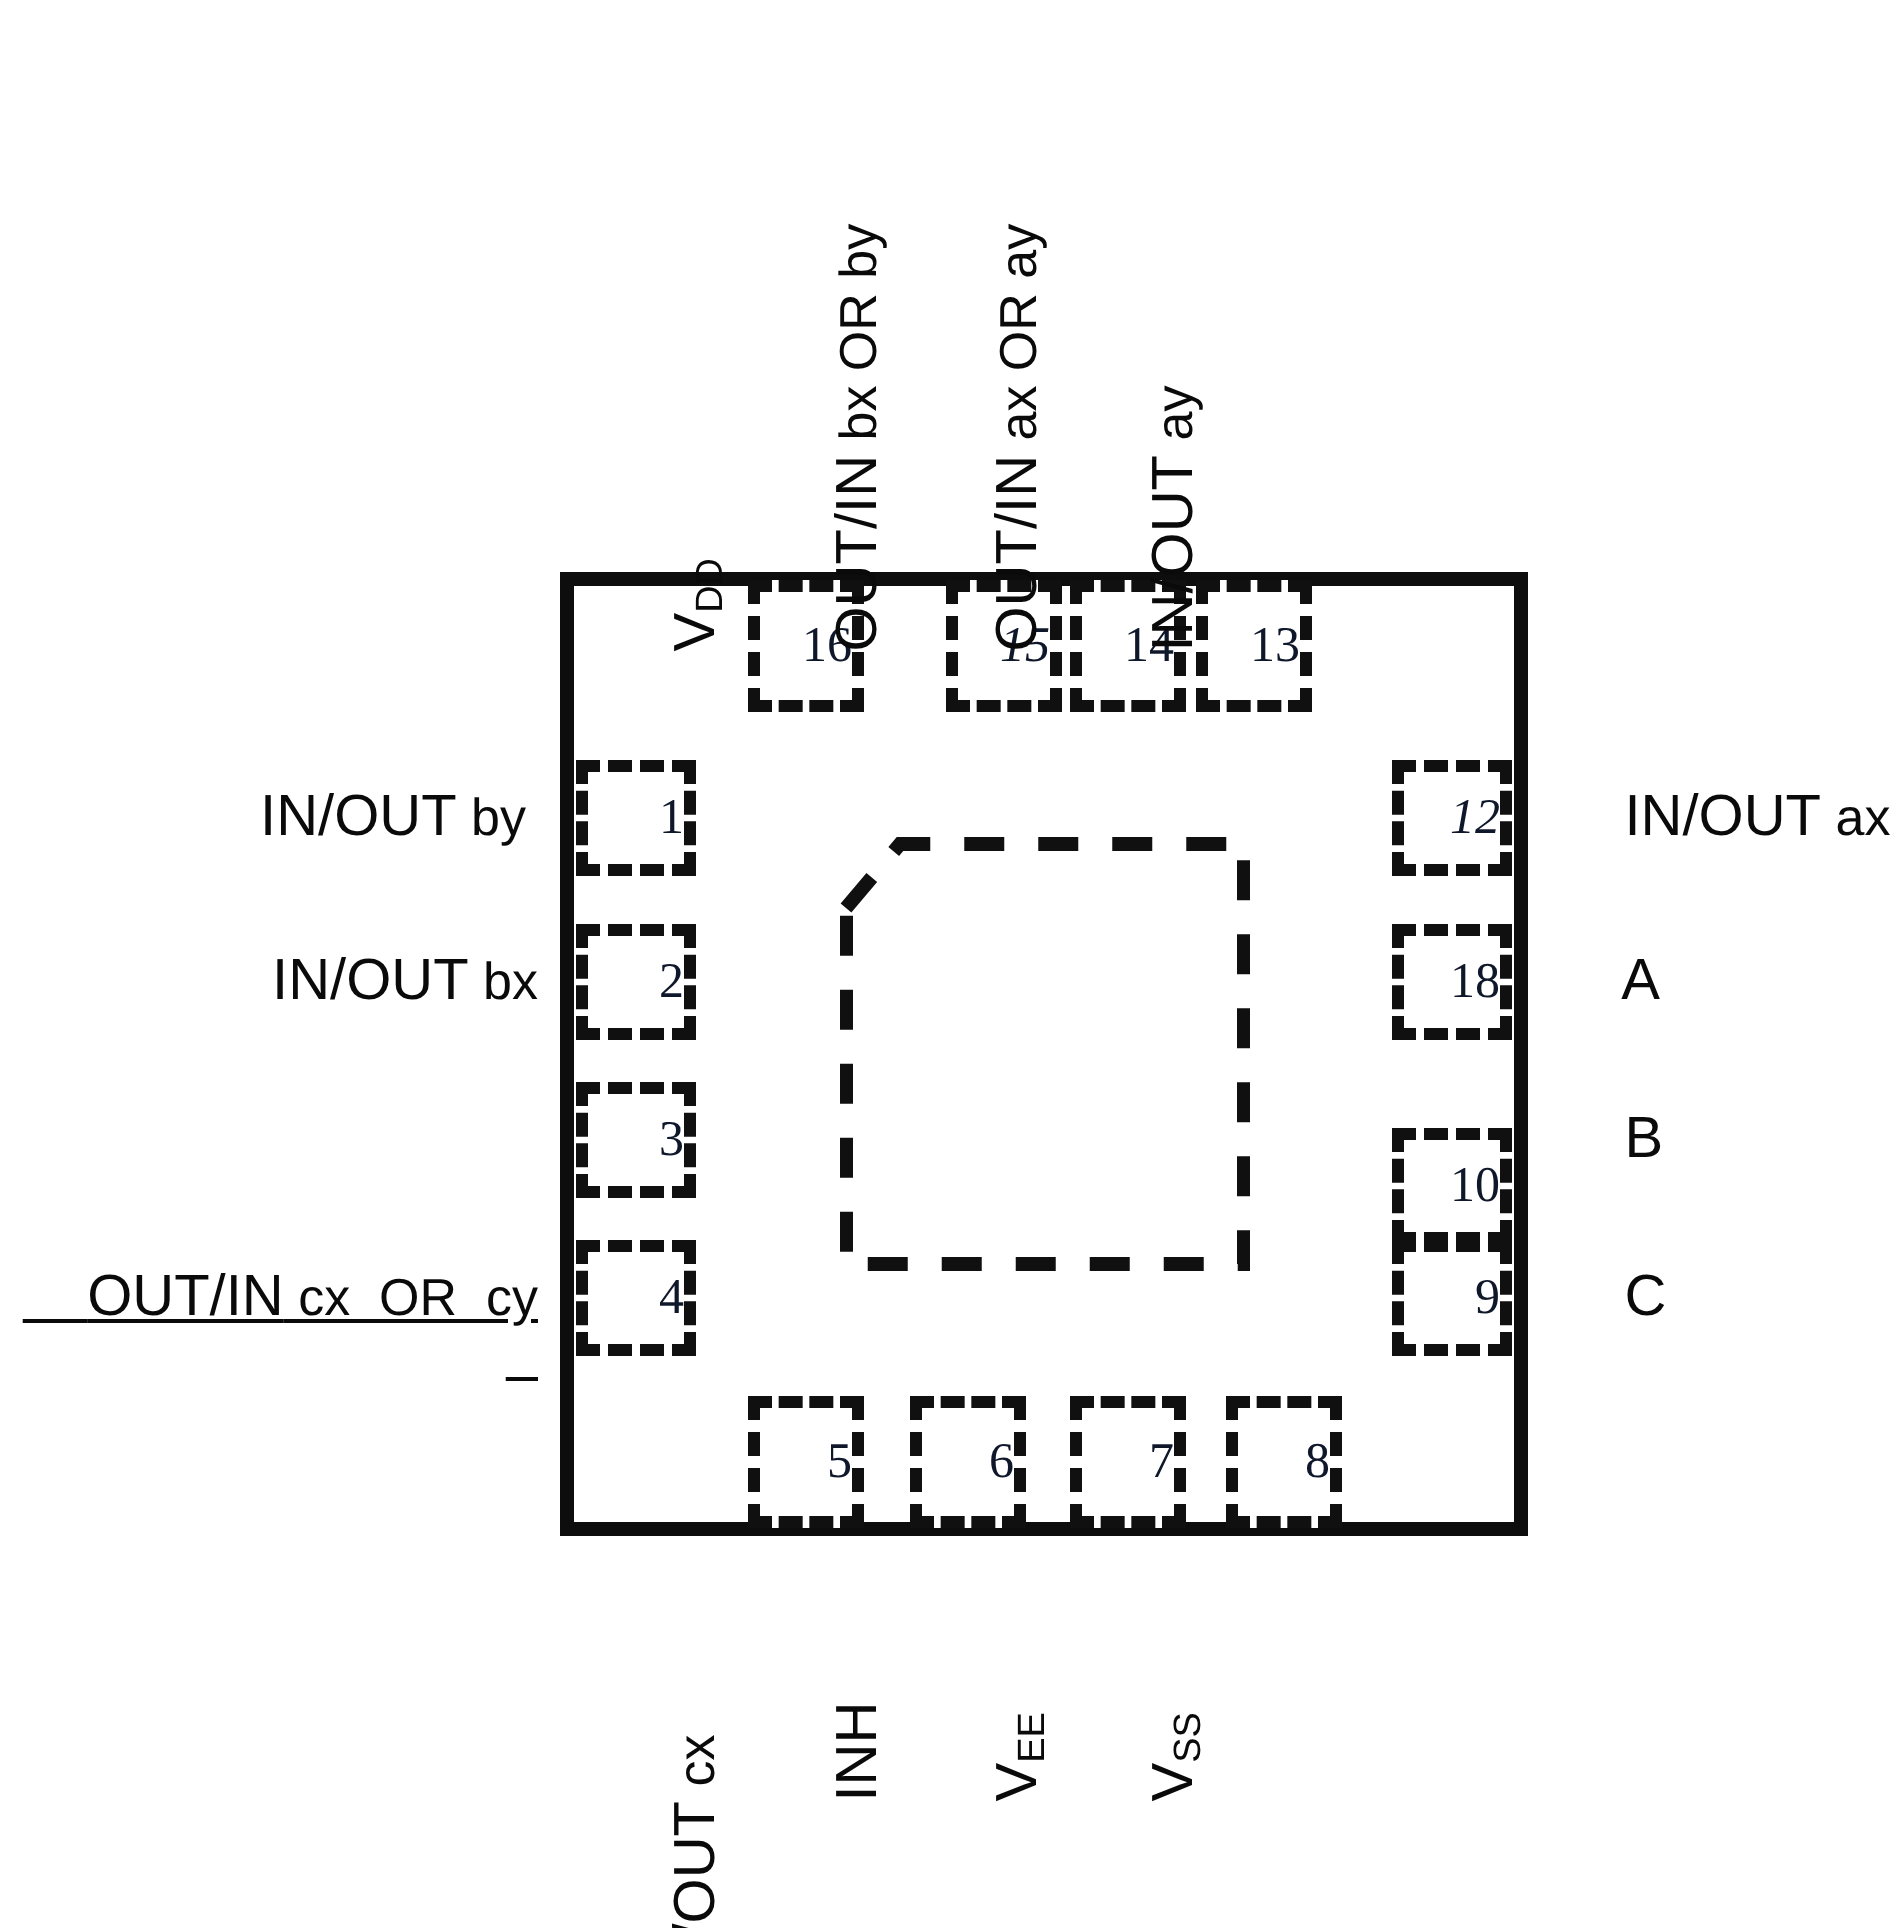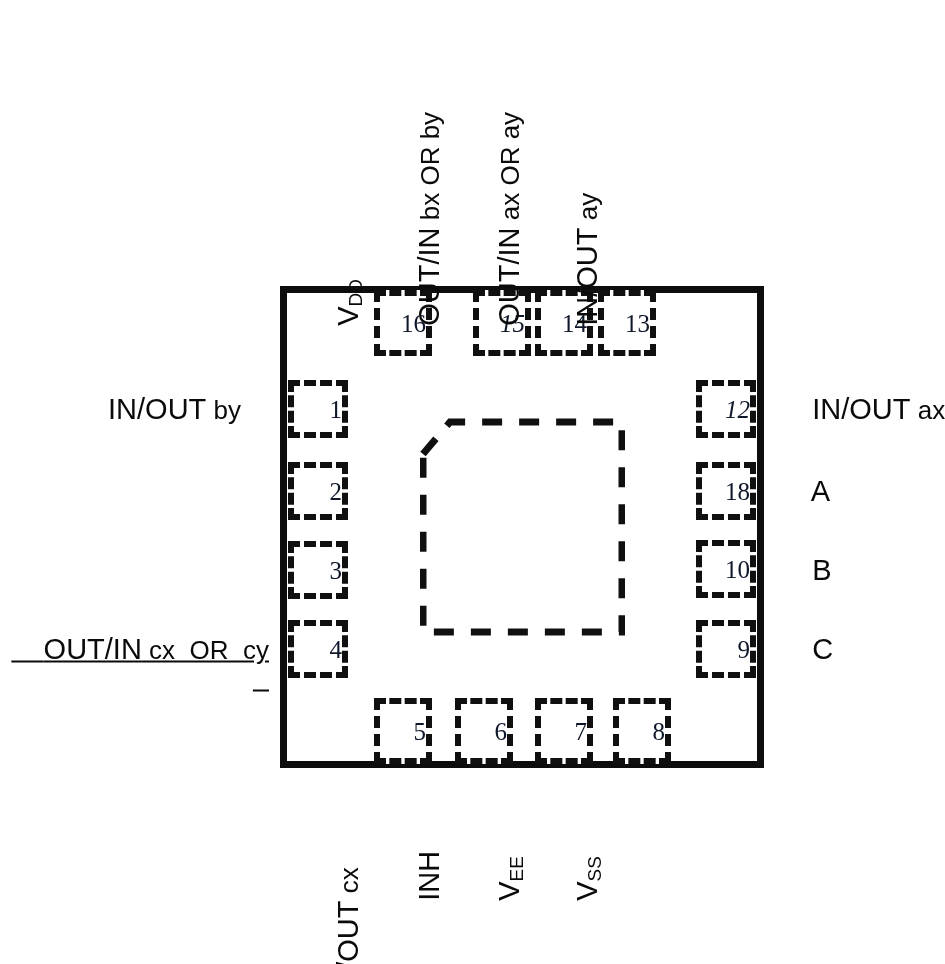--- a/index.html
+++ b/index.html
@@ -119,21 +119,21 @@
   <div class="pin side" style="left:288px; top:620px;">
     <span class="pin-num">4</span>
   </div>
 
   <div class="pin side" style="left:696px; top:380px;font-style:italic;">
     <span class="pin-num">12</span>
   </div>
   <div class="pin side" style="left:696px; top:462px;">
     <span class="pin-num">18</span>
   </div>
-  <div class="pin side" style="left:696px; top:540px;">
+  <div class="pin side" style="left:696px; top:564px;">
     <span class="pin-num">10</span>
   </div>
   <div class="pin side" style="left:696px; top:620px;">
     <span class="pin-num">9</span>
   </div>
 
   <div class="pin topbot" style="left:374px; top:290px;">
     <span class="pin-num">16</span>
   </div>
   <div class="pin topbot" style="left:473px; top:290px;font-style:italic;">
@@ -152,22 +152,25 @@
   <div class="pin topbot" style="left:455px; top:698px;">
     <span class="pin-num">6</span>
   </div>
   <div class="pin topbot" style="left:535px; top:698px;">
     <span class="pin-num">7</span>
   </div>
   <div class="pin topbot" style="left:613px; top:698px;">
     <span class="pin-num">8</span>
   </div>
 
-  <div class="label left" style="right:704px; top:409px;">
+  <div class="label left" style="right:682px; top:409px;">
     <span>IN/OUT</span><span class="sm"> by</span>
+  </div>
+  <div class="label left" style="right:676px; top:491px;">
+    <span>IN/OUT</span><span class="sm"> bx</span>
   </div>
   <div class="label left" style="right:676px; top:649px;text-decoration:underline;">
     <span>OUT/IN</span><span class="sm"> cx  OR  cy</span>
   </div>
 
   <div class="label right" style="left:780px; top:409px;">
     <span>IN/OUT</span><span class="sm"> ax</span>
   </div>
   <div class="label right" style="left:780px; top:491px;">
     <span>A</span><span class="sm"></span>

